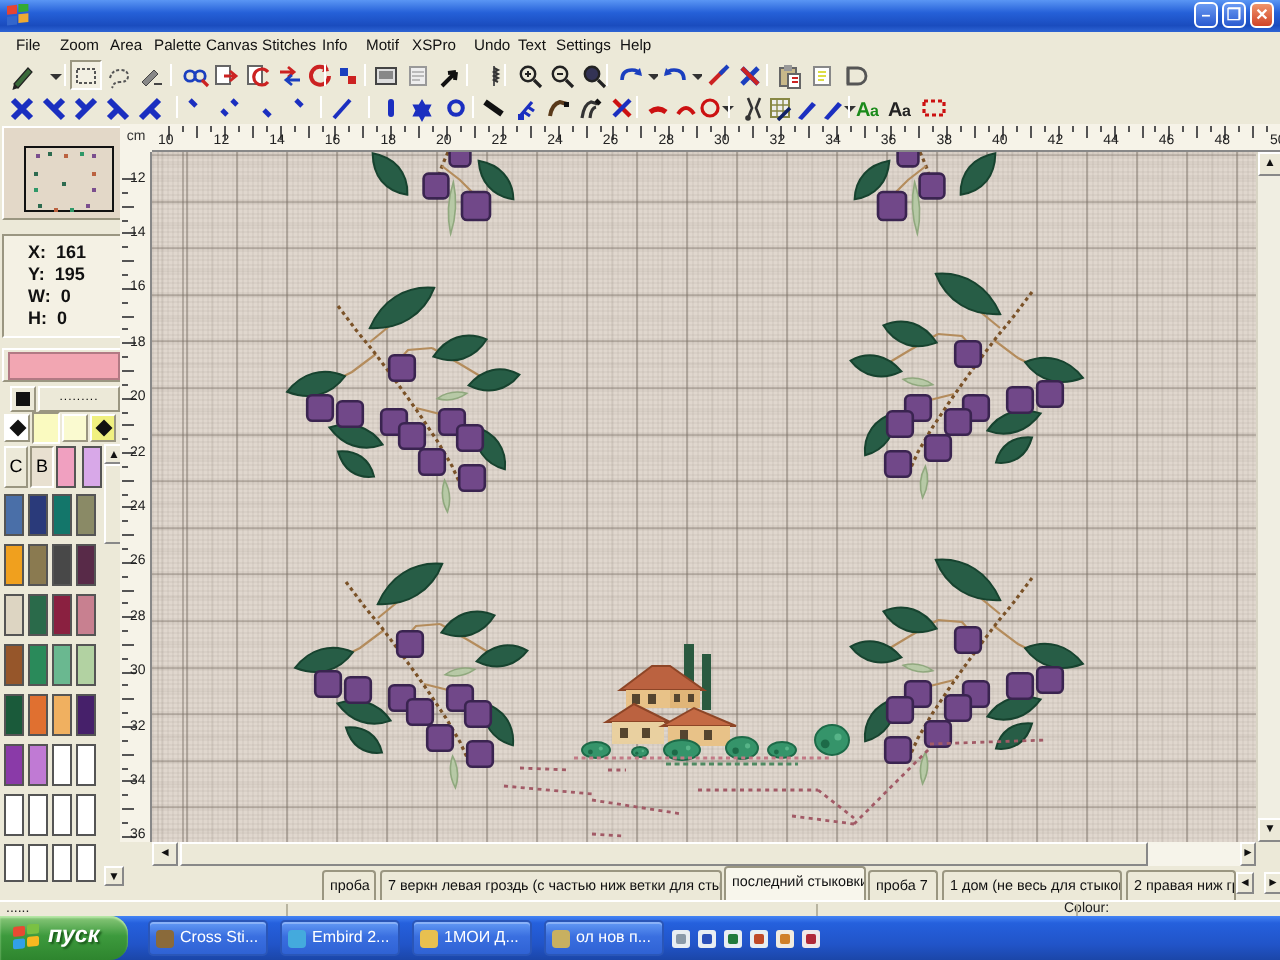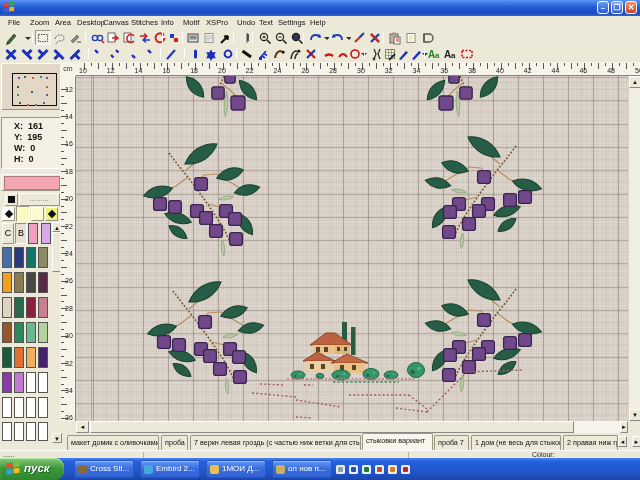--- a/index.html
+++ b/index.html
@@ -62,21 +62,21 @@
       <rect x="6.2" y="5.8" width="5" height="4.4" fill="#eeaa33" transform="skewY(-6)"></rect>
     </svg>
 <span class="wbtn" style="right:31px;background:linear-gradient(#6a9af2,#2a5ad0)">–</span>
 <span class="wbtn" style="right:17px;background:linear-gradient(#6a9af2,#2a5ad0)">❐</span>
 <span class="wbtn" style="right:3px;background:linear-gradient(#f0946a,#d04428)">✕</span>
 </div>
 <div id="menu" class="abs">
     <span style="left:8px">File</span>
     <span style="left:30px">Zoom</span>
     <span style="left:55px">Area</span>
-    <span style="left:77px">Desktop</span>
+    <span style="left:77px">Palette</span>
     <span style="left:103px">Canvas</span>
     <span style="left:131px">Stitches</span>
     <span style="left:161px">Info</span>
     <span style="left:183px">Motif</span>
     <span style="left:206px">XSPro</span>
     <span style="left:237px">Undo</span>
     <span style="left:259px">Text</span>
     <span style="left:278px">Settings</span>
     <span style="left:310px">Help</span>
   </div>
@@ -678,24 +678,23 @@
 <div id="vscroll" class="abs">
     <div class="sbtn" style="left:0;top:0;width:12px;height:12px">▲</div>
     <div class="sbtn" style="left:0;bottom:0;width:12px;height:12px">▼</div>
   </div>
 <div id="hscroll" class="abs">
     <div class="sbtn" style="left:0;top:0;width:13px;height:12px">◄</div>
     <div style="position:absolute;left:14px;top:0;width:484px;height:12px;background:#ece9d8;border:1px solid;border-color:#fff #888 #888 #fff"></div>
     <div class="sbtn" style="left:544px;top:0;width:8px;height:12px">►</div>
   </div>
 <div id="tabs" class="abs">
-    <div class="tab" style="left:5px;width:92px">макет домик с оливочками</div>
     <div class="tab" style="left:99px;width:27px">проба</div>
     <div class="tab" style="left:128px;width:171px">7 веркн левая гроздь (с частью ниж ветки для стык)</div>
-    <div class="tab act" style="left:300px;width:71px">стыковки вариант</div>
+    <div class="tab act" style="left:300px;width:71px">последний стыковки</div>
     <div class="tab" style="left:372px;width:35px">проба 7</div>
     <div class="tab" style="left:409px;width:90px">1 дом (не весь для стыковки)</div>
     <div class="tab" style="left:501px;width:55px">2 правая ниж гр</div>
     <div class="sbtn" style="left:556px;top:3px;width:9px;height:11px">◄</div>
     <div class="sbtn" style="left:570px;top:3px;width:9px;height:11px">►</div>
   </div>
 <div id="status" class="abs">
     <span style="position:absolute;left:3px;top:0">......</span>
     <span style="position:absolute;left:532px;top:0">Colour:</span>
     <i style="position:absolute;left:143px;top:1px;width:1px;height:6px;background:#b8b4a0"></i>

